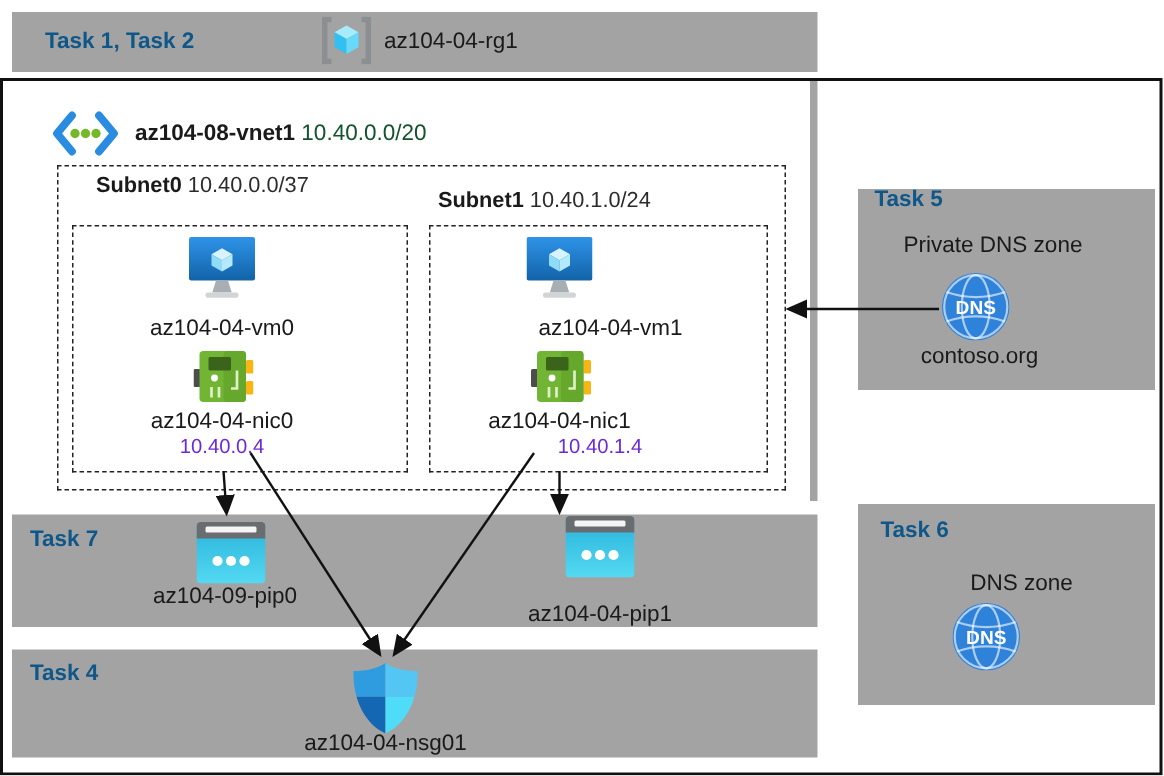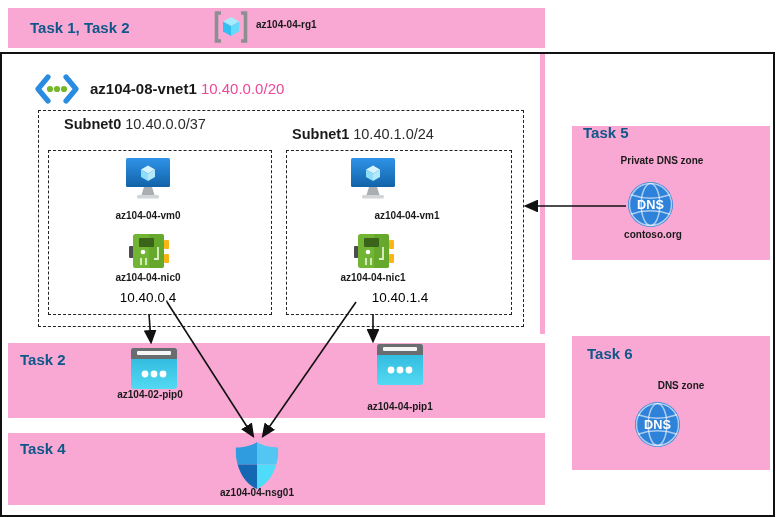--- a/index.html
+++ b/index.html
@@ -1,22 +1,22 @@
 <!DOCTYPE html>
 <html><head>
 <meta charset="utf-8">
 <style>
   html,body{margin:0;padding:0;background:#fff;}
   .page{position:relative;width:776px;height:517px;background:#fff;overflow:hidden;
         font-family:"Liberation Sans", sans-serif;color:#1a1a1a;}
   .abs{position:absolute;}
-  .band{background:#f9a8d4;}
+  .band{background:#a3a3a3;}
   .task-label{font-size:15px;font-weight:bold;color:#0f5789;white-space:nowrap;}
-  .name{font-size:10px;font-weight:bold;color:#1a1a1a;white-space:nowrap;}
-  .sub{font-size:13px;color:#000000;white-space:nowrap;}
+  .name{font-size:15px;font-weight:normal;color:#1a1a1a;white-space:nowrap;}
+  .sub{font-size:13px;color:#6d28d9;white-space:nowrap;}
   .ctr{transform:translateX(-50%);text-align:right;}
   .main-box{border:2px solid #111;background:transparent;}
   .dashed{border:1px dashed #222;}
   .subnet-label{font-size:14.5px;white-space:nowrap;}
   .subnet-label b{font-weight:bold;}
   .subnet-label span.cidr{font-weight:normal;color:#2b2b2b;}
   .vnet-title{font-size:15px;white-space:nowrap;}
   svg{display:block;}
 </style>
 </head>
@@ -42,21 +42,21 @@
 
   <svg class="abs" style="left:34px;top:74px;" width="46" height="30" viewBox="0 0 46 30">
     <path d="M14,3 L4,15 L14,27" stroke="#2a8ce0" stroke-width="5.2" fill="none" stroke-linecap="round" stroke-linejoin="round"></path>
     <path d="M32,3 L42,15 L32,27" stroke="#2a8ce0" stroke-width="5.2" fill="none" stroke-linecap="round" stroke-linejoin="round"></path>
     <circle cx="16" cy="15" r="3.1" fill="#76b82a"></circle>
     <circle cx="23" cy="15" r="3.1" fill="#76b82a"></circle>
     <circle cx="30" cy="15" r="3.1" fill="#76b82a"></circle>
   </svg>
   <div class="abs vnet-title" style="left:90px;top:80px;">
     <b>az104-08-vnet1</b>
-    <span class="cidr" style="color:#ec4899;">10.40.0.0/20</span>
+    <span class="cidr" style="color:#14532d;">10.40.0.0/20</span>
   </div>
 
   <div class="abs dashed" style="left:38px;top:110px;width:484px;height:215px;"></div>
 
   <div class="abs subnet-label" style="left:64px;top:116px;">
     <b>Subnet0</b>
     <span class="cidr">10.40.0.0/37</span>
   </div>
   <div class="abs dashed" style="left:48px;top:150px;width:222px;height:163px;"></div>
 
@@ -112,37 +112,37 @@
     <rect x="4" y="1" width="31" height="34" rx="2.5" fill="#72b535"></rect>
     <rect x="20" y="1" width="15" height="34" rx="2.5" fill="#65a82c"></rect>
     <rect x="10" y="5" width="15" height="9" rx="1" fill="#39641a"></rect>
     <path d="M12,25 v7 M17,25 v7 M29,14 v12 h-4" stroke="#dff0c8" stroke-width="1.8" fill="none"></path>
     <circle cx="14" cy="19" r="2.3" fill="#ffffff"></circle>
   </svg>
   <div class="abs name ctr" style="left:373px;top:272px;">az104-04-nic1</div>
   <div class="abs sub ctr" style="left:373px;top:290px;font-size:13.5px;margin-left:27px;">10.40.1.4</div>
 
   <div class="abs band" style="left:8px;top:343px;width:537px;height:75px;"></div>
-  <span class="abs task-label" style="left:20px;top:351px;">Task 2</span>
+  <span class="abs task-label" style="left:20px;top:351px;">Task 7</span>
 
   <svg class="abs" style="left:131px;top:348px;" width="46" height="41" viewBox="0 0 46 41">
     <defs>
       <linearGradient id="pipg" x1="0" y1="0" x2="0" y2="1">
         <stop offset="0" stop-color="#29b2da"></stop>
           <stop offset="1" stop-color="#53d9f2"></stop>
       </linearGradient>
     </defs>
     <rect x="0" y="0" width="46" height="41" rx="3" fill="url(#pipg)"></rect>
     <path d="M3,0 h40 a3,3 0 0 1 3,3 v8 h-46 v-8 a3,3 0 0 1 3,-3 z" fill="#6a6d70"></path>
     <rect x="6" y="3" width="34" height="4" rx="1" fill="#f5f5f5"></rect>
     <circle cx="14" cy="26" r="3.4" fill="#fff"></circle>
     <circle cx="23" cy="26" r="3.4" fill="#fff"></circle>
     <circle cx="32" cy="26" r="3.4" fill="#fff"></circle>
   </svg>
-  <div class="abs name ctr" style="left:150px;top:389px;">az104-02-pip0</div>
+  <div class="abs name ctr" style="left:150px;top:389px;">az104-09-pip0</div>
 
   <svg class="abs" style="left:377px;top:344px;" width="46" height="41" viewBox="0 0 46 41">
     <rect x="0" y="0" width="46" height="41" rx="3" fill="url(#pipg)"></rect>
     <path d="M3,0 h40 a3,3 0 0 1 3,3 v8 h-46 v-8 a3,3 0 0 1 3,-3 z" fill="#6a6d70"></path>
     <rect x="6" y="3" width="34" height="4" rx="1" fill="#f5f5f5"></rect>
     <circle cx="14" cy="26" r="3.4" fill="#fff"></circle>
     <circle cx="23" cy="26" r="3.4" fill="#fff"></circle>
     <circle cx="32" cy="26" r="3.4" fill="#fff"></circle>
   </svg>
   <div class="abs name ctr" style="left:400px;top:401px;">az104-04-pip1</div>

